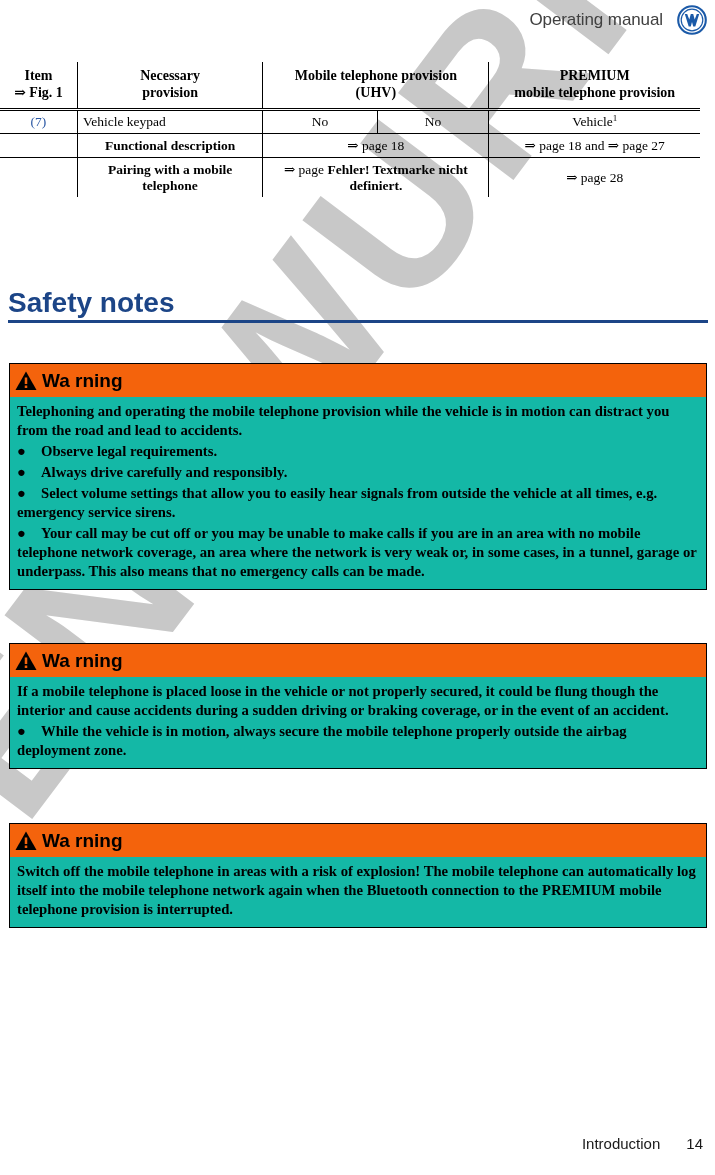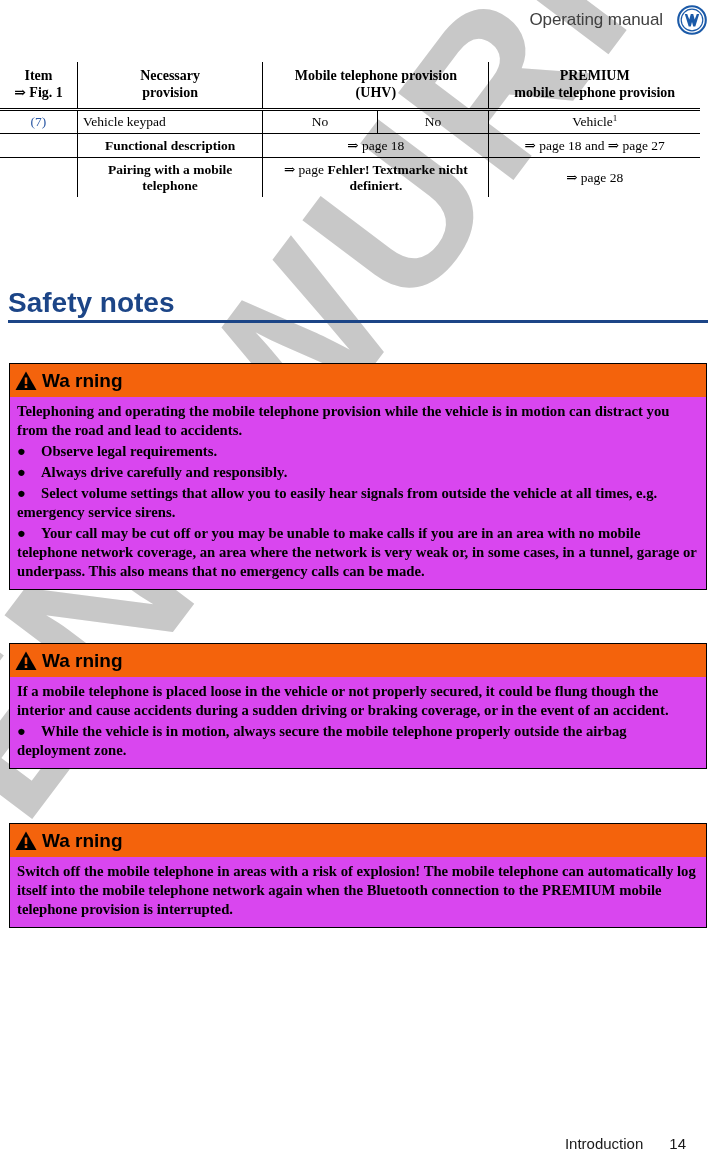--- a/index.html
+++ b/index.html
@@ -131,21 +131,21 @@
     width: 700px;
   }
 
   
   .warning-box {
     position: absolute;
     left: 9px;
     width: 698px;
     border: 1.5px solid #000000;
     box-sizing: border-box;
-    background: #d946ef;
+    background: #14b8a6;
   }
   .warning-head {
     background: #f4630c;
     height: 33px;
     display: flex;
     align-items: center;
     padding-left: 5px;
     box-sizing: border-box;
   }
   .warning-tri { width: 22px; height: 20px; display: block; flex: 0 0 auto; }
@@ -182,21 +182,21 @@
   
   #footer {
     position: absolute;
     left: 0;
     top: 1128px;
     width: 715px;
     height: 30px;
     display: flex;
     align-items: center;
     justify-content: flex-end;
-    padding-right: 29px;
+    padding-right: 12px;
     box-sizing: border-box;
     font-family: "Liberation Sans", "DejaVu Sans", sans-serif;
     font-size: 15px;
     color: #1a1a1a;
   }
   #footer-section { margin-right: 26px; }
   #footer-pagenum { }
 </style>
 </head>
 <body>

